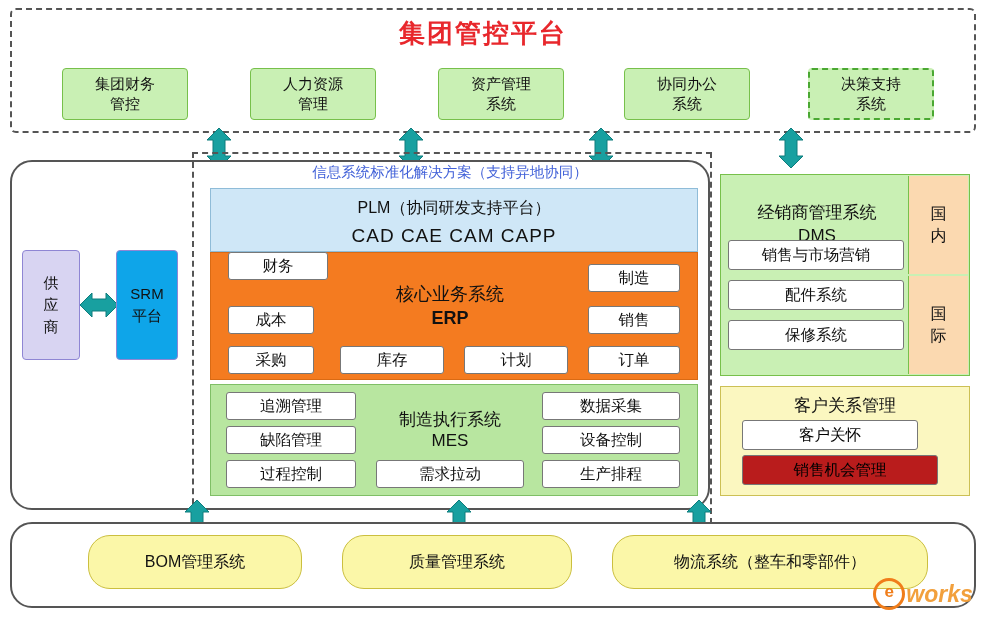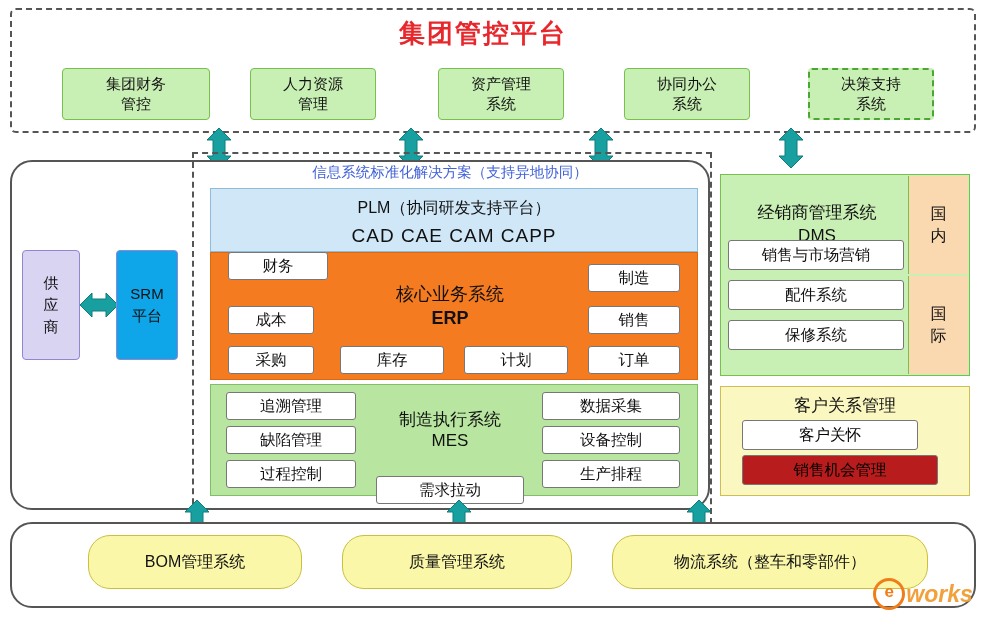--- a/index.html
+++ b/index.html
@@ -24,21 +24,21 @@
   }
   .green-box{
     background:#c9f0b4;border:1px solid #77c04b;border-radius:4px;
     color:#111;font-size:15px;line-height:20px;font-weight:normal;
   }
   .green-dash{
     background:#c9f0b4;border:2px dashed #4aa832;border-radius:4px;
     color:#111;font-size:15px;line-height:20px;
   }
   
-  #tb0{left:62px;top:68px;width:148px;height:52px;}
+  #tb0{left:62px;top:68px;width:126px;height:52px;}
   #tb1{left:250px;top:68px;width:126px;height:52px;}
   #tb2{left:438px;top:68px;width:126px;height:52px;}
   #tb3{left:624px;top:68px;width:126px;height:52px;}
   #tb4{left:808px;top:68px;width:126px;height:52px;}
 
   
   .arrow-v{width:26px;}
   .arrow-v svg{display:block;}
 
   
@@ -100,21 +100,21 @@
   
   #mes-box{
     left:210px;top:384px;width:488px;height:112px;
     background:#b8e6a0;border:1px solid #7fbf66;
   }
   #mes-title{left:340px;top:408px;width:220px;height:22px;font-size:17px;color:#111;}
   #mes-sub{left:340px;top:430px;width:220px;height:22px;font-size:17px;color:#111;}
   #m0{left:226px;top:392px;width:130px;height:28px;}
   #m1{left:226px;top:426px;width:130px;height:28px;}
   #m2{left:226px;top:460px;width:130px;height:28px;}
-  #m3{left:376px;top:460px;width:148px;height:28px;margin-top:16px;}
+  #m3{left:376px;top:460px;width:148px;height:28px;}
   #m4{left:542px;top:392px;width:138px;height:28px;}
   #m5{left:542px;top:426px;width:138px;height:28px;}
   #m6{left:542px;top:460px;width:138px;height:28px;}
 
   
   #dealer-box{
     left:720px;top:174px;width:250px;height:202px;
     background:#c9f0b4;border:1px solid #77c04b;
   }
   #dealer-title{left:726px;top:200px;width:182px;height:24px;font-size:17px;color:#111;}

